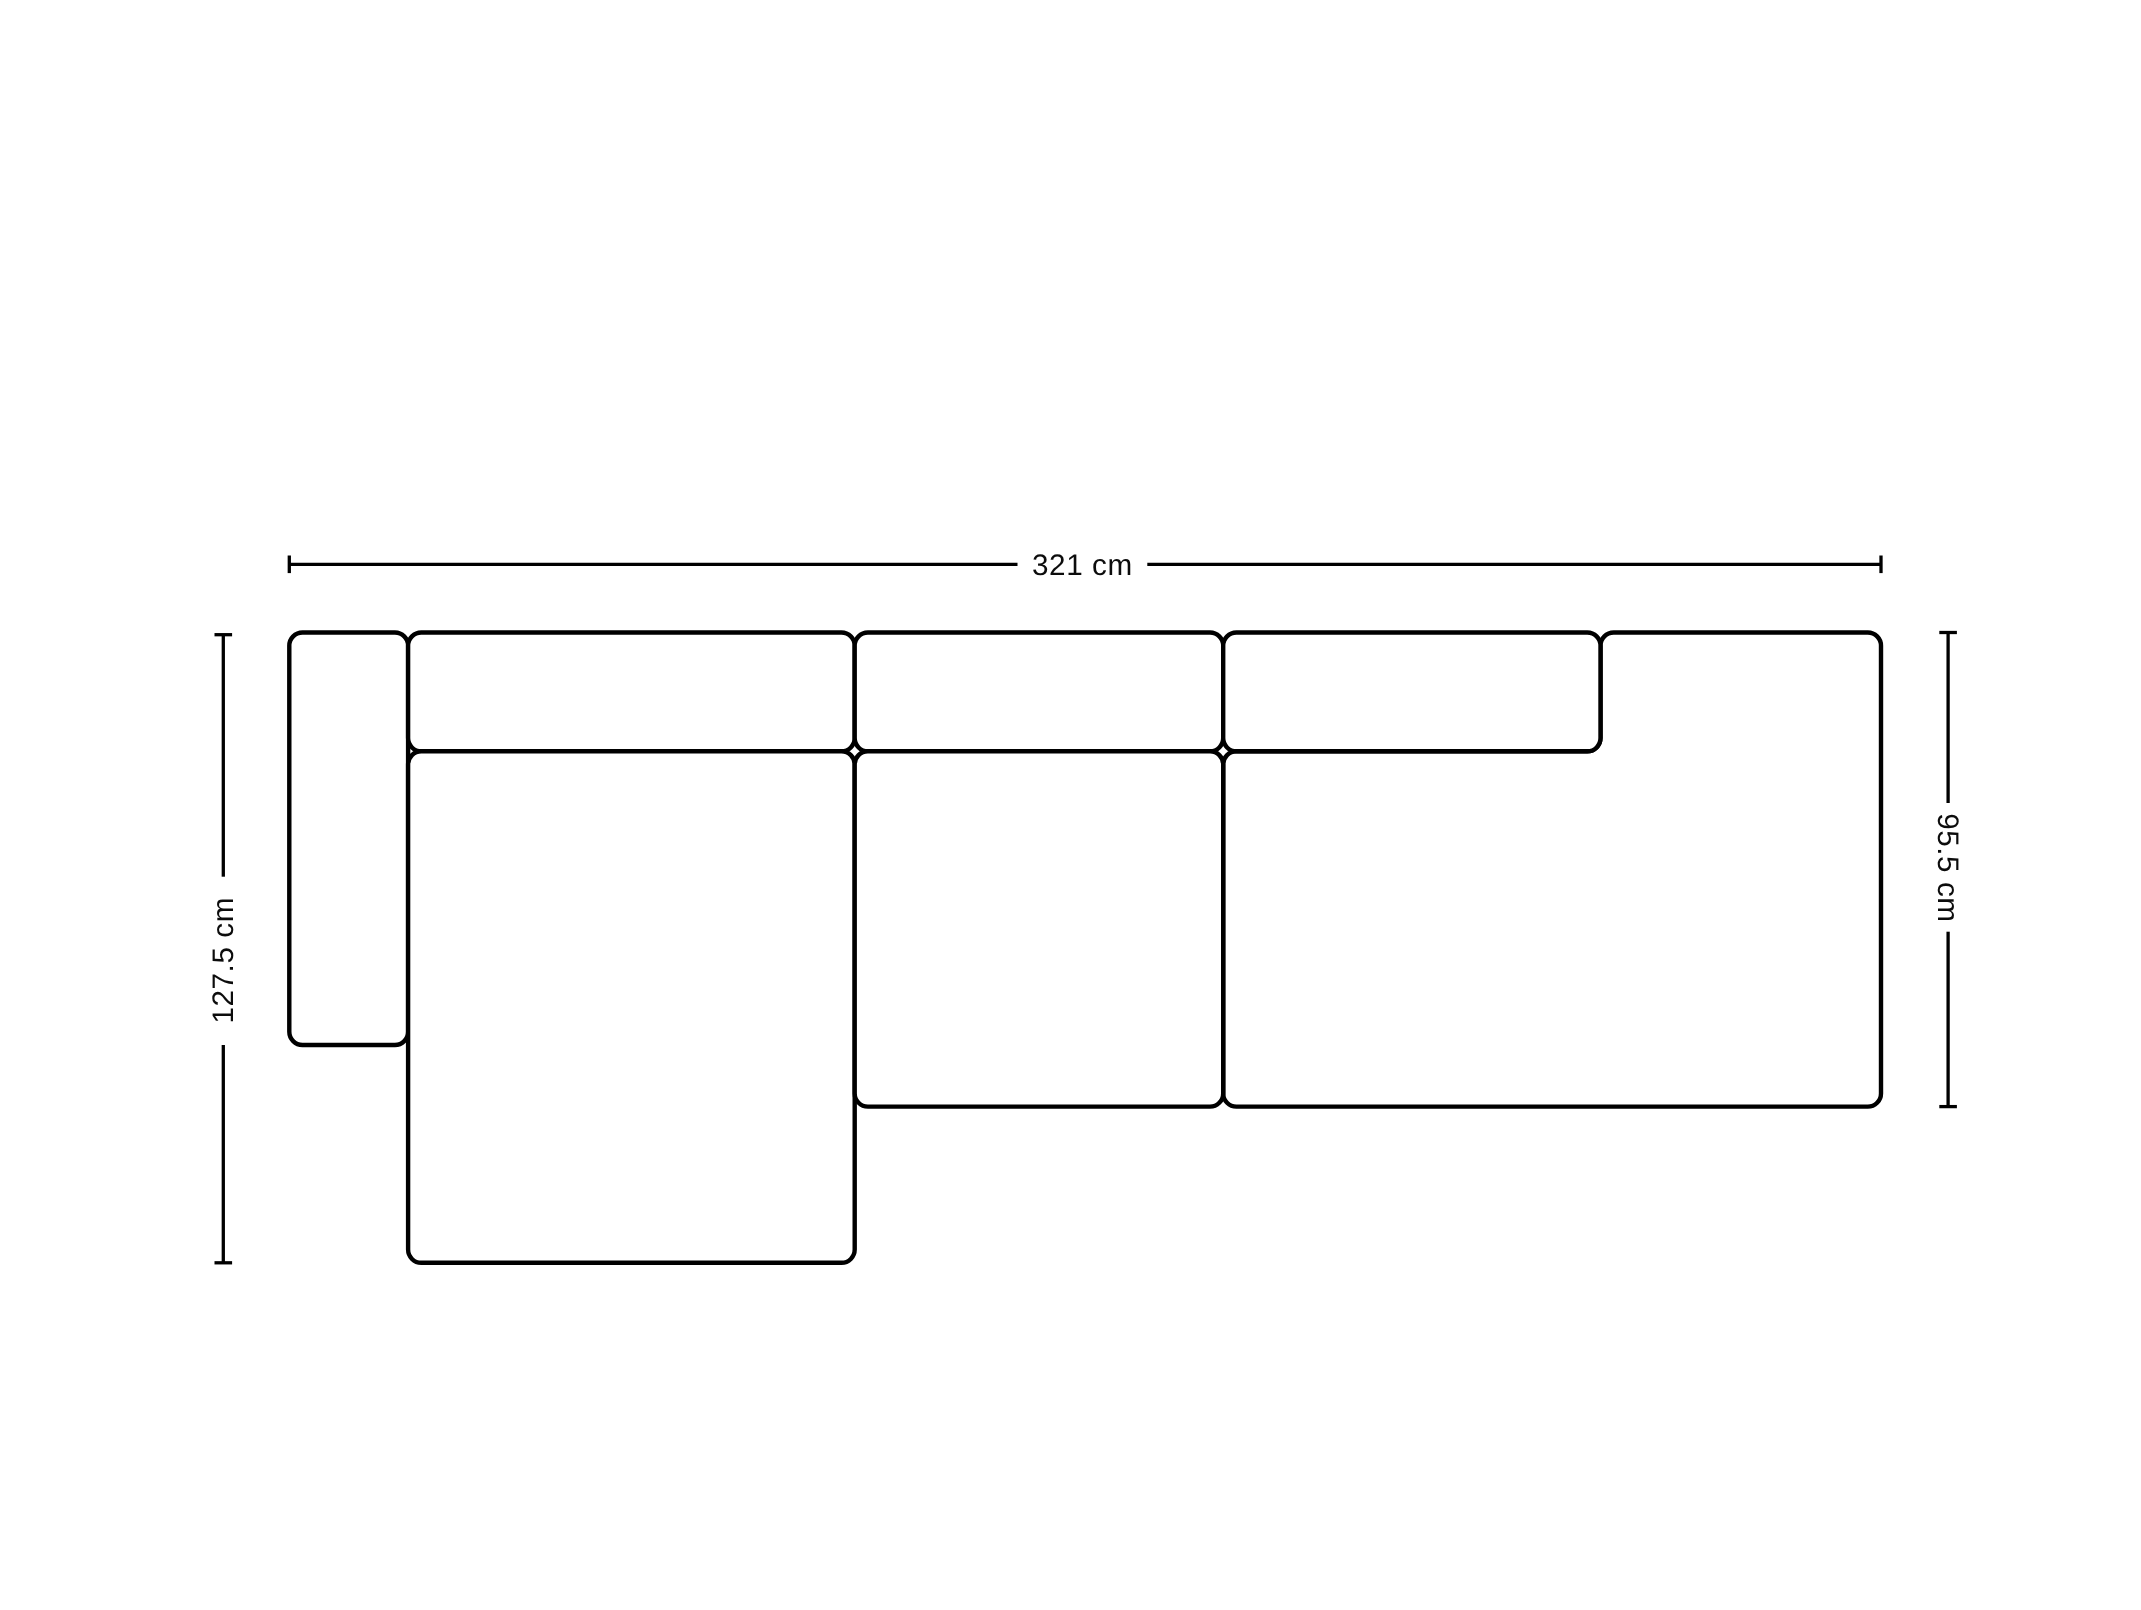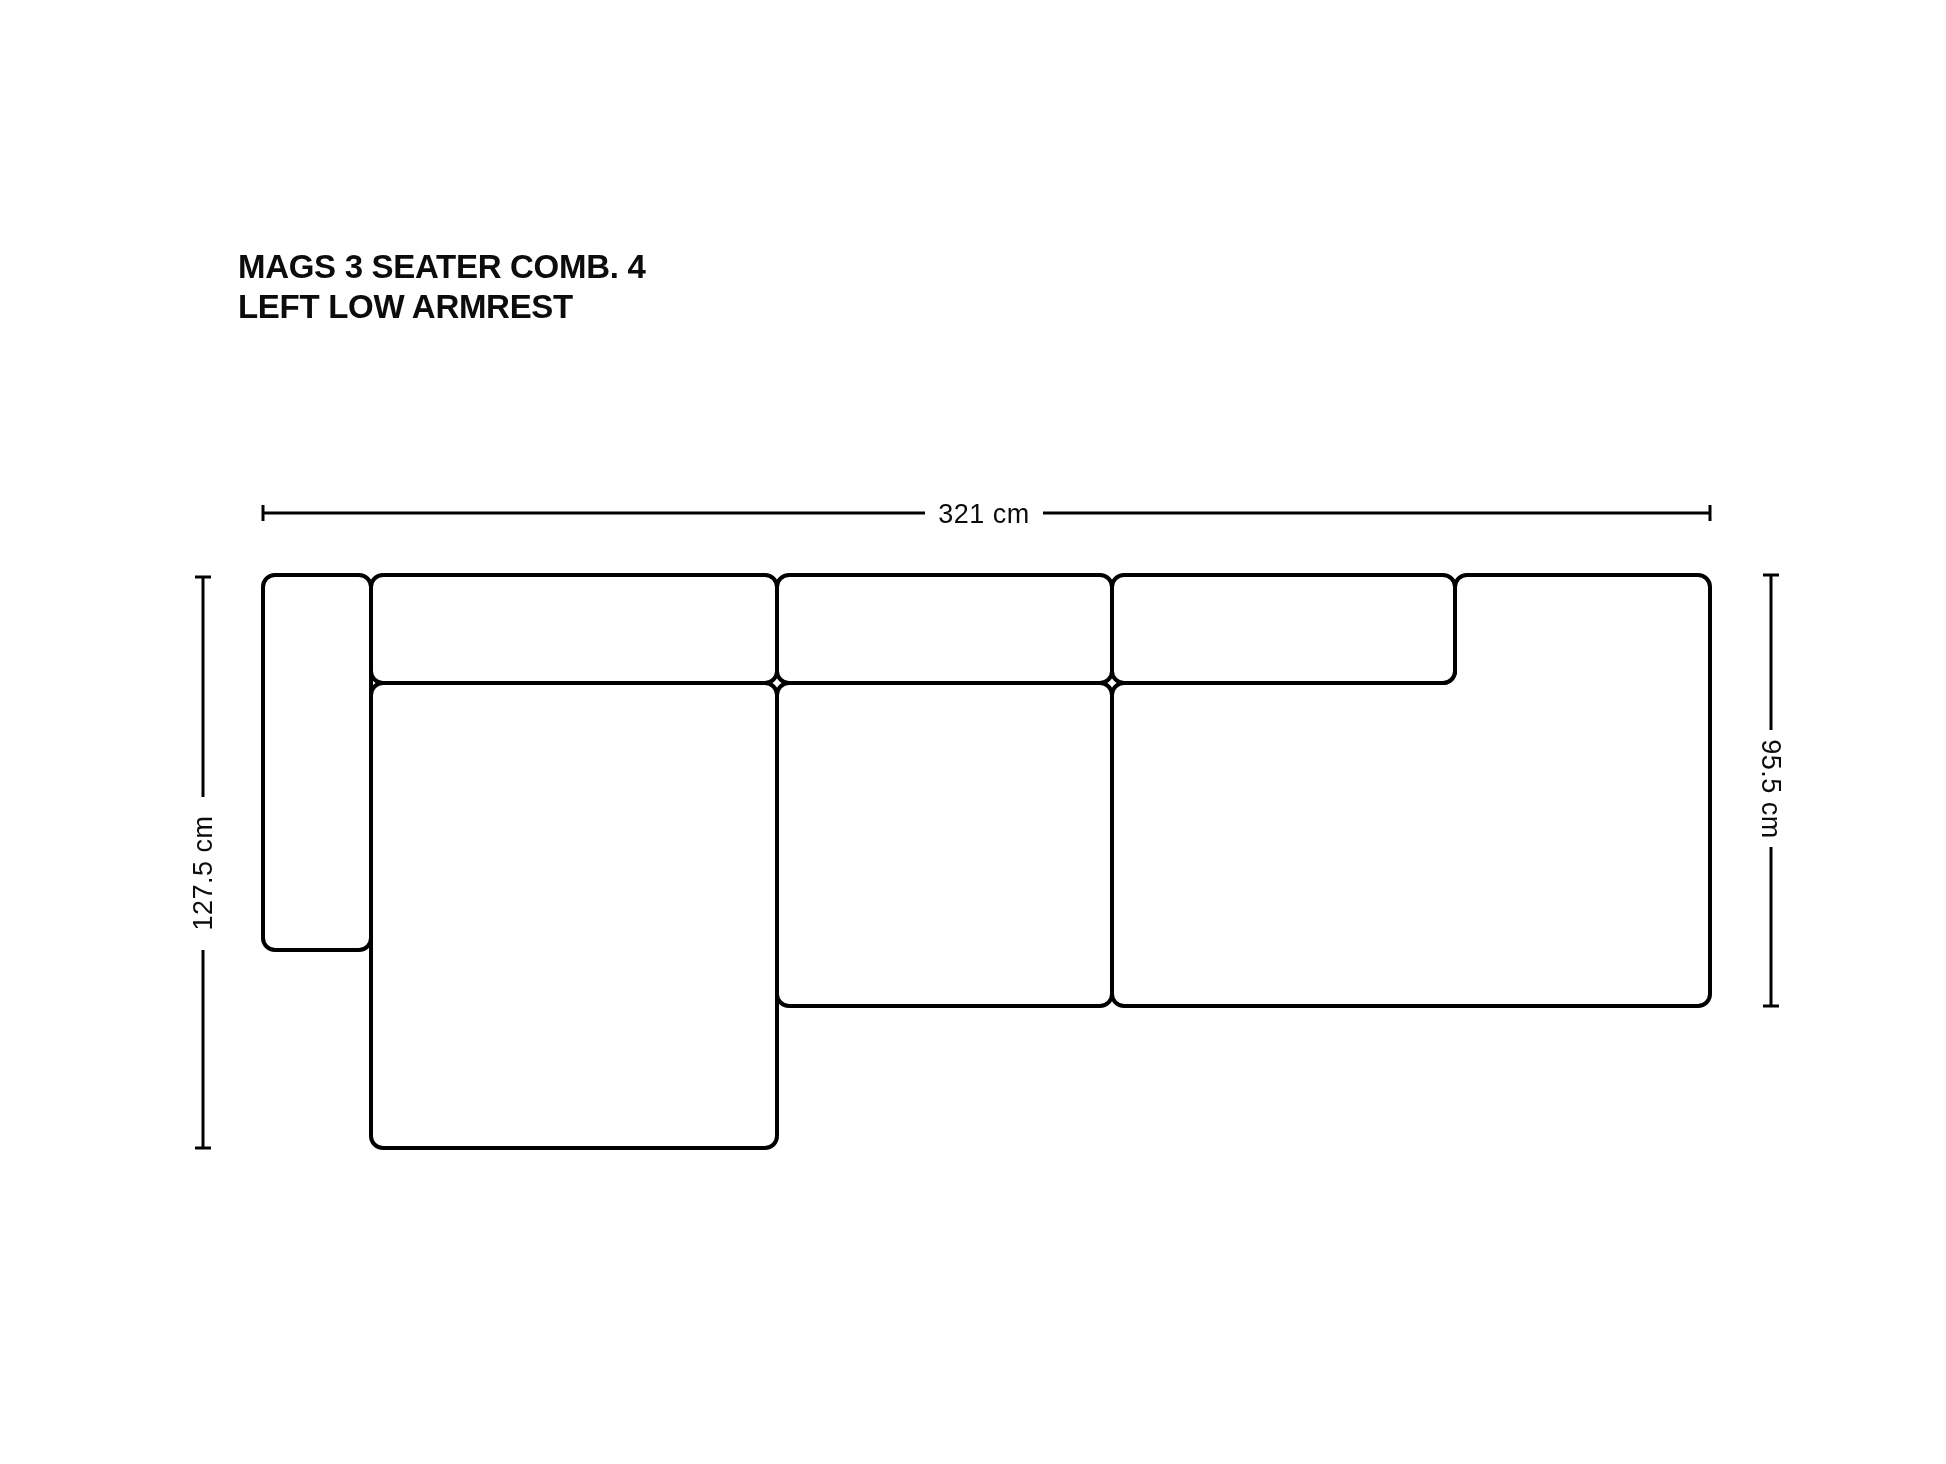--- a/index.html
+++ b/index.html
@@ -47,24 +47,20 @@
     font-size: 27px;
     font-weight: 400;
     letter-spacing: 0.5px;
   }
 </style>
 </head>
 <body>
 
 <div id="canvas">
 
-  <div id="title-block">
-    <div>MAGS 3 SEATER COMB. 4</div>
-    <div>LEFT LOW ARMREST</div>
-  </div>
 
   <svg id="plan-svg" width="1946" height="1464" viewBox="0 0 1946 1464">
 
     <g>
       <line class="dim-line" x1="263" y1="505" x2="263" y2="521"></line>
       <line class="dim-line" x1="1710" y1="505" x2="1710" y2="521"></line>
       <line class="dim-line" x1="263" y1="513" x2="925" y2="513"></line>
       <line class="dim-line" x1="1043" y1="513" x2="1710" y2="513"></line>
       <text class="dim-label" x="984" y="523" text-anchor="middle">321 cm</text>
     </g>

